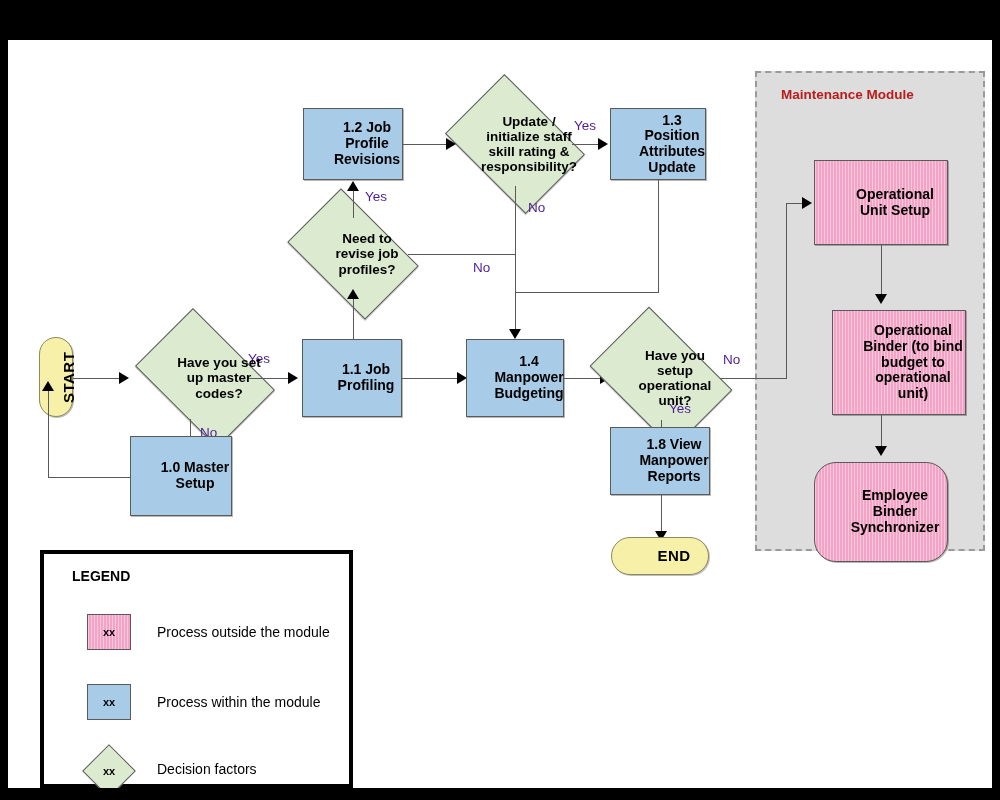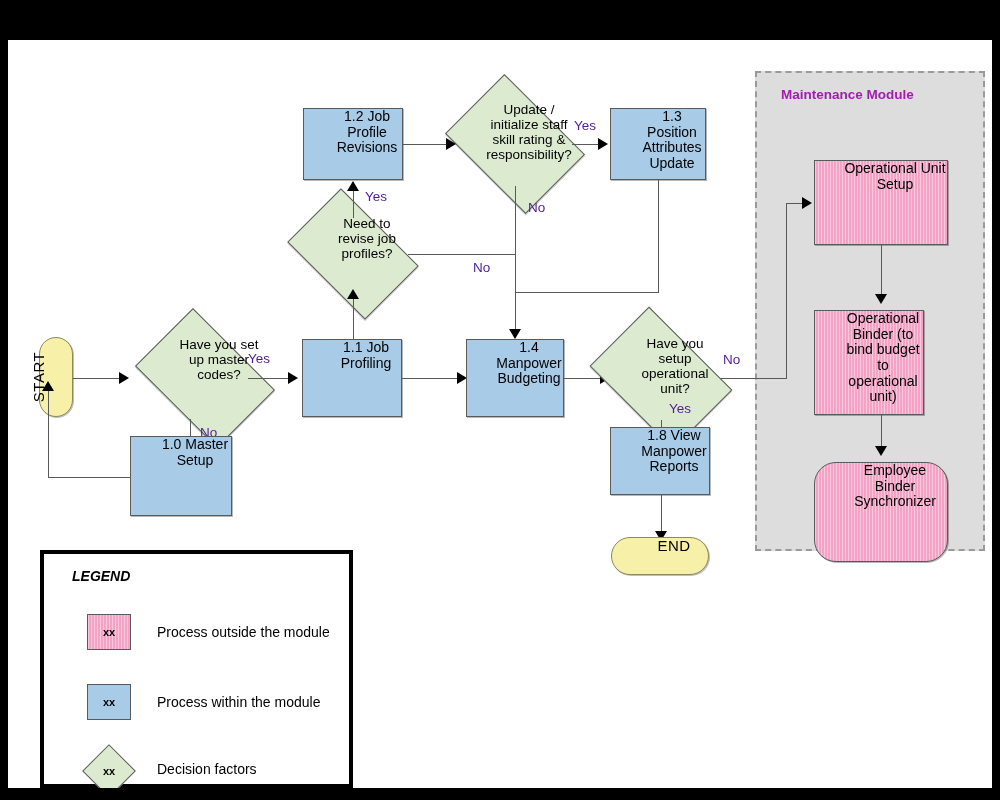--- a/index.html
+++ b/index.html
@@ -12,23 +12,24 @@
   #frame {
     position: absolute;
     left: 8px; top: 40px;
     width: 984px; height: 748px;
     background: #ffffff;
     overflow: hidden;
   }
   .node {
     position: absolute;
     display: flex;
+    align-items: center;
     justify-content: center;
     text-align: center;
-    font-weight: normal;
+    font-weight: bold;
     color: #000000;
     line-height: 1.12;
     padding-left: 28px;
   }
   
   .proc-blue {
     background: #a8cbe8;
     border: 1px solid #5a5a5a;
     box-shadow: 1px 1px 0 rgba(0,0,0,0.28);
     font-size: 14px;
@@ -81,21 +82,21 @@
   #mm {
     position: absolute;
     left: 747px; top: 31px;
     width: 230px; height: 480px;
     background: #dddddd;
     border: 2px dashed #9a9a9a;
   }
   #mm-title {
     position: absolute;
     left: 24px; top: 14px;
-    font-size: 13.5px; font-weight: bold; color: #a21caf;
+    font-size: 13.5px; font-weight: bold; color: #b91c1c;
   }
   
   .ln { position: absolute; background: #595959; }
   .lh { height: 1px; }
   .lv { width: 1px; }
   .arw { position: absolute; width: 0; height: 0; }
   .arw-d { border-left: 6px solid transparent; border-right: 6px solid transparent; border-top: 10px solid #000; }
   .arw-u { border-left: 6px solid transparent; border-right: 6px solid transparent; border-bottom: 10px solid #000; }
   .arw-r { border-top: 6px solid transparent; border-bottom: 6px solid transparent; border-left: 10px solid #000; }
   .lbl {
@@ -107,21 +108,21 @@
   
   #legend {
     position: absolute;
     left: 32px; top: 510px;
     width: 313px; height: 238px;
     background: #ffffff;
     border: 4px solid #000;
   }
   #legend-title {
     position: absolute; left: 28px; top: 14px;
-    font-size: 14px; font-weight: bold; color: #000; font-style: italic;
+    font-size: 14px; font-weight: bold; color: #000;
   }
   .lg-sw {
     position: absolute;
     width: 44px; height: 36px;
     display: flex; align-items: center; justify-content: center;
     font-size: 11px; font-weight: bold; color: #000;
   }
   .lg-sw.pink {
     background: #f4a3c6;
     background-image: repeating-linear-gradient(
@@ -156,21 +157,21 @@
 
 <div id="frame">
 
   <div id="mm">
     <div id="mm-title">Maintenance Module</div>
   </div>
 
   <div class="node proc-pink" style="left:806px; top:120px; width:134px; height:85px;">
     <span>Operational Unit Setup</span>
   </div>
-  <div class="node proc-pink" style="left:806px; top:270px; width:110px; height:105px;">
+  <div class="node proc-pink" style="left:824px; top:270px; width:134px; height:105px;">
     <span>Operational Binder (to bind budget to operational unit)</span>
   </div>
   <div class="node proc-pink" style="left:806px; top:422px; width:134px; height:100px;border-radius:22px;">
     <span>Employee Binder Synchronizer</span>
   </div>
 
   <div class="ln lv" style="left:873px; top:205px; height:50px;"></div>
   <div class="arw arw-d" style="left:867px; top:254px;"></div>
   <div class="ln lv" style="left:873px; top:375px; height:32px;"></div>
   <div class="arw arw-d" style="left:867px; top:406px;"></div>

